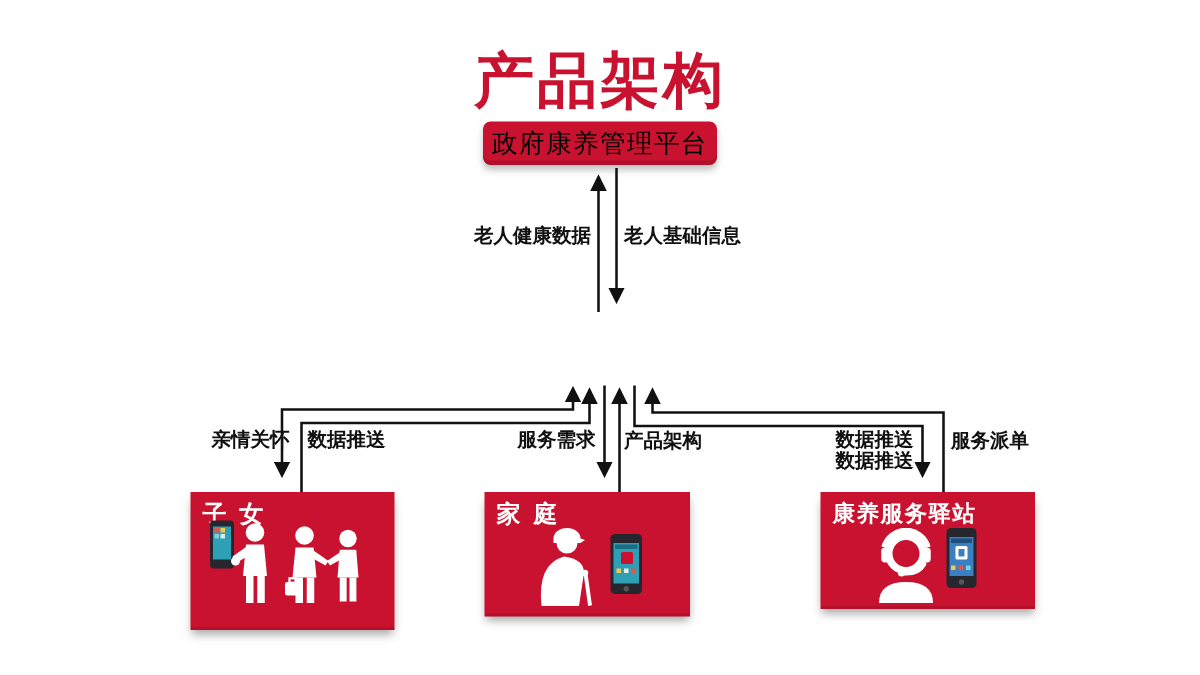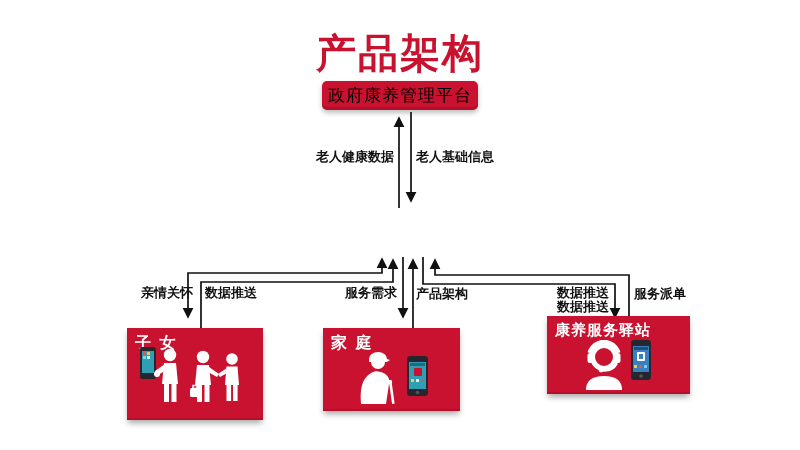--- a/index.html
+++ b/index.html
@@ -27,21 +27,21 @@
   .node-platform{left:283px;top:205px;width:222px;height:45px;border-radius:9px;font-size:24px;letter-spacing:1px;}
   .card{
     position:absolute;background:var(--red);color:#fff;
     box-shadow:0 4px 6px -1px rgba(0,0,0,0.35), inset 0 -2px 0 rgba(0,0,0,0.10);
   }
   .card .card-label{
     position:absolute;left:8px;top:5px;font-weight:bold;font-size:16px;letter-spacing:2px;
   }
   .card-children{left:127px;top:328px;width:136px;height:92px;}
   .card-family{left:323px;top:328px;width:137px;height:83px;}
-  .card-station{left:547px;top:316px;width:143px;height:78px;}
+  .card-station{left:547px;top:328px;width:143px;height:78px;}
   .card-station .card-label{font-size:15px;letter-spacing:1px;}
   .edges{position:absolute;left:0;top:0;width:800px;height:450px;pointer-events:none;}
   .edge-label{
     position:absolute;color:var(--ink);font-size:13px;font-weight:bold;
     white-space:nowrap;line-height:14px;font-family:Liberation Serif, serif;
   }
   .lbl-health{left:316px;top:150px;width:78px;text-align:right;}
   .lbl-basic{left:416px;top:150px;}
   .lbl-care{left:111px;top:286px;margin-left:30px;}
   .lbl-push-l{left:205px;top:286px;}

